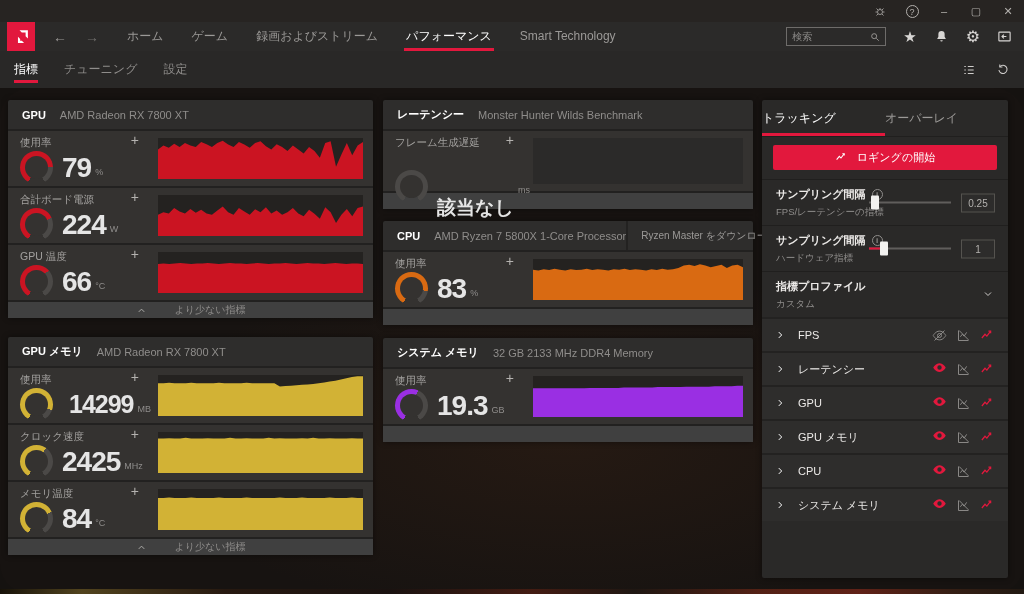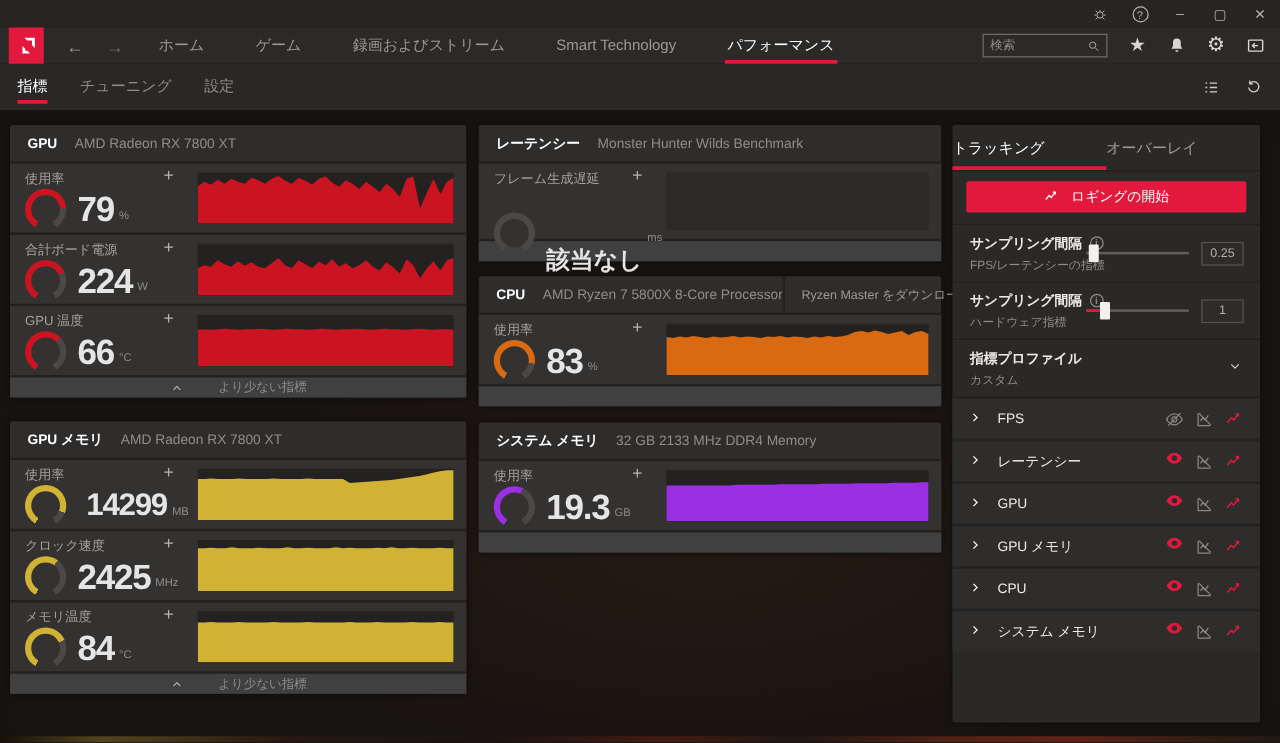--- a/index.html
+++ b/index.html
@@ -11,21 +11,21 @@
   .titlebar{height:22px;background:#272422;display:flex;align-items:center;justify-content:flex-end;}
   .tb-btn{width:32px;height:22px;display:flex;align-items:center;justify-content:center;color:#b3b0ad;font-size:11px;}
   .tb-btn svg{width:12px;height:12px;stroke:currentColor;fill:none;stroke-width:1.6;}
 
   
   .navbar{height:29px;background:#2b2a29;display:flex;align-items:center;position:relative;}
   .logo{width:28px;height:29px;background:var(--accent);margin-left:7px;display:flex;align-items:center;justify-content:center;flex:0 0 auto;}
   .logo svg{width:17px;height:17px;}
   .nav-arrow{color:#9b9997;font-size:14px;margin-left:18px;}
   .nav-arrow.fwd{color:#6f6d6b;}
-  .nav-tabs{display:flex;gap:41px;margin-left:28px;height:29px;}
+  .nav-tabs{display:flex;gap:28px;margin-left:28px;height:29px;}
   .nav-tab{color:#9b9997;font-size:12px;line-height:29px;position:relative;white-space:nowrap;}
   .nav-tab.active{color:#fff;}
   .nav-tab.active::after{content:"";position:absolute;left:-2px;right:-2px;bottom:0;height:3px;background:var(--accent);}
   .nav-right{margin-left:auto;display:flex;align-items:center;gap:17px;padding-right:12px;}
   .search{width:100px;height:19px;border:1px solid #6e6c6a;display:flex;align-items:center;padding:4px 5px;background:#2b2a29;}
   .search input{flex:1;min-width:0;background:transparent;border:0;outline:0;color:#cfcdcb;font-size:10px;}
   .search input::placeholder{color:#8f8d8b;}
   .search svg{width:10px;height:10px;stroke:#b3b0ad;fill:none;stroke-width:1.8;}
   .nav-ic{color:#d8d6d4;display:flex;align-items:center;}
   .nav-ic svg{width:15px;height:15px;}
@@ -132,22 +132,22 @@
         <path fill="#fff" d="M7 21v-8.6l3.1 3.1v2.4h2.4L15.6 21z"></path>
         <path fill="#fff" d="M9.2 3H21v11.8l-3.2-3.2V6.2h-5.4z"></path>
       </svg>
   </div>
   <span class="nav-arrow">←</span>
   <span class="nav-arrow fwd">→</span>
   <div class="nav-tabs">
     <span class="nav-tab">ホーム</span>
     <span class="nav-tab">ゲーム</span>
     <span class="nav-tab">録画およびストリーム</span>
+    <span class="nav-tab active">パフォーマンス</span>
     <span class="nav-tab">Smart Technology</span>
-    <span class="nav-tab active">パフォーマンス</span>
   </div>
   <div class="nav-right">
     <div class="search">
       <input placeholder="検索" style="">
       <svg viewBox="0 0 24 24">
           <circle cx="10" cy="10" r="6"></circle>
           <path d="M15 15l6 6"></path>
         </svg>
     </div>
     <span class="star-glyph">★</span>
@@ -337,21 +337,21 @@
         </div>
       </div>
       <div class="tile-chart empty"></div>
     </div>
     <div class="p-foot"></div>
   </div>
 
   <div class="panel" id="panel-cpu">
     <div class="p-head">
       <span class="p-title">CPU</span>
-      <span class="p-sub">AMD Ryzen 7 5800X 8-Core Processor</span>
+      <span class="p-sub">AMD Ryzen 7 5800X 1-Core Processor</span>
       <span class="p-link">
         <span>Ryzen Master をダウンロード</span>
         <svg viewBox="0 0 24 24">
             <path d="M6 18L18 6M9 6h9v9"></path>
           </svg>
       </span>
     </div>
     <div class="tile">
       <div class="tile-left">
         <div class="tile-label">使用率</div>

